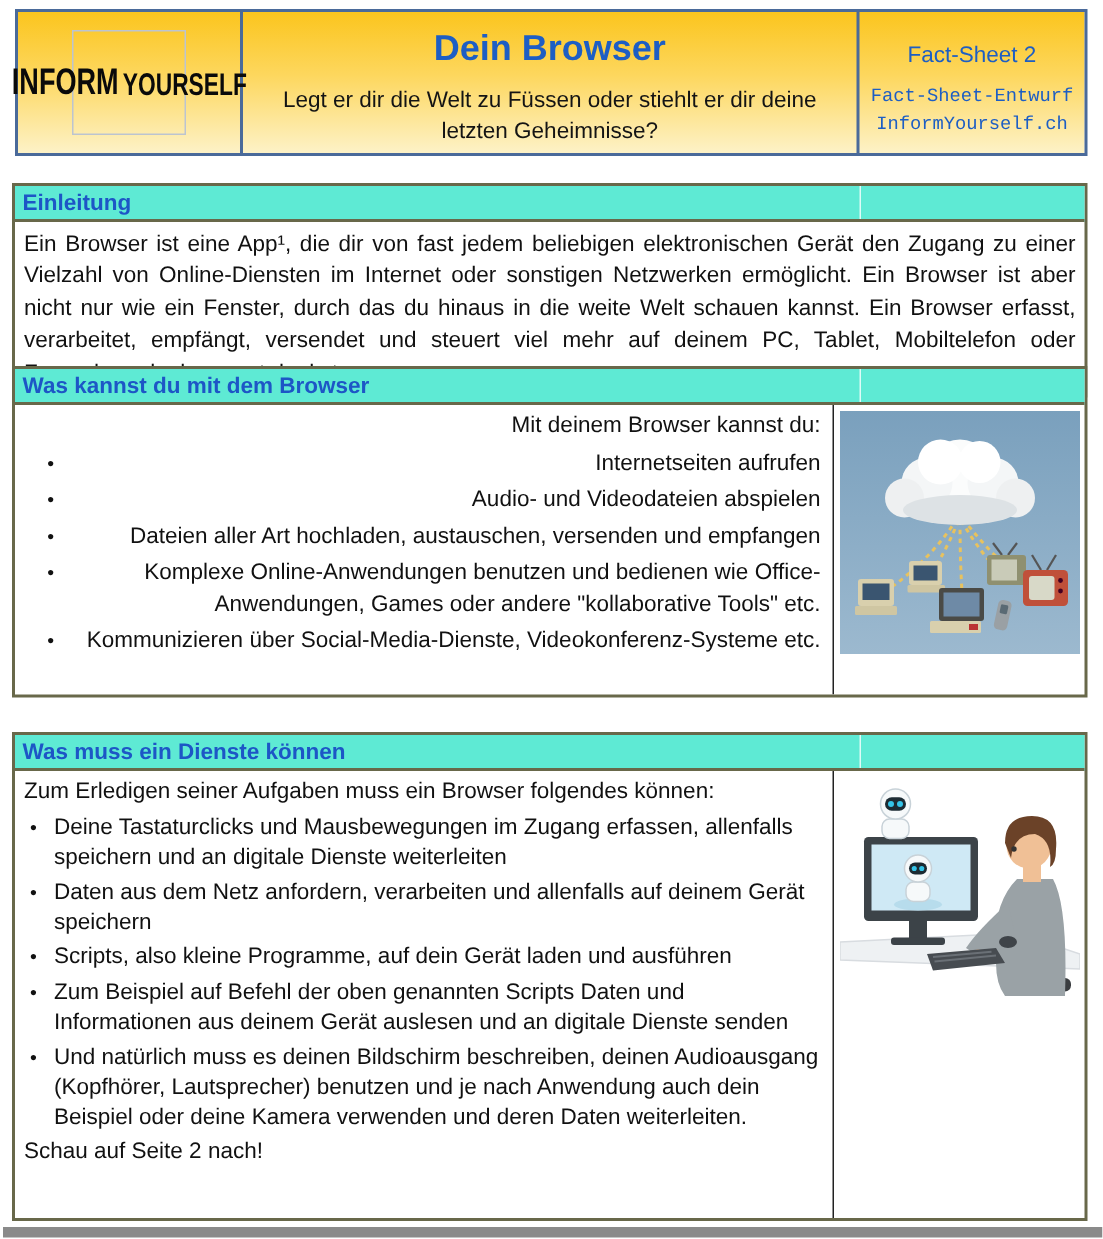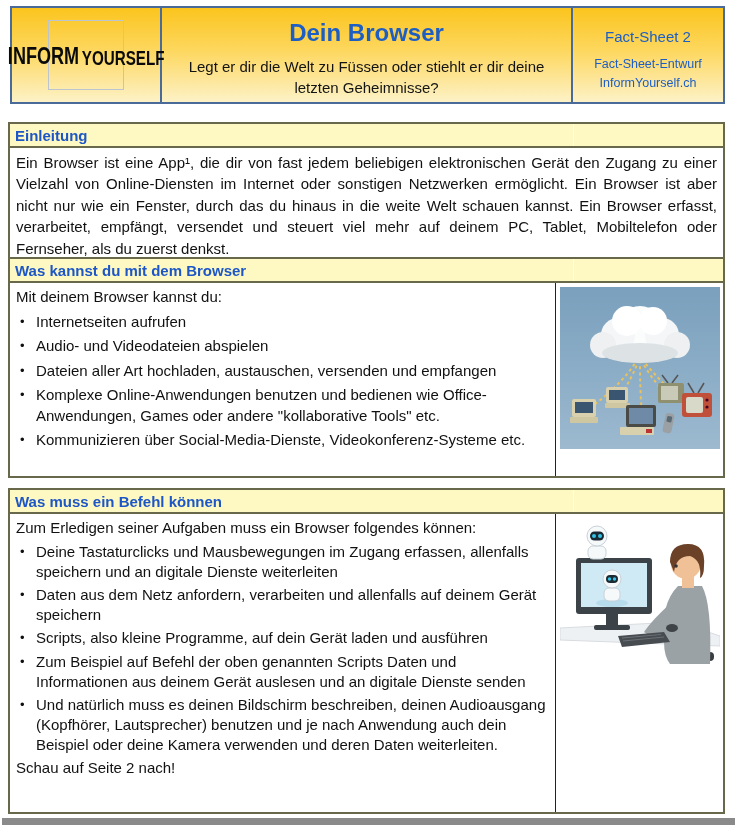--- a/index.html
+++ b/index.html
@@ -22,28 +22,28 @@
   .logo-box{
     width:74px;height:68px;border:1px solid #bcc4d0;
     display:flex;flex-direction:row;align-items:center;justify-content:center;
     line-height:1;color:#0a0a0a;font-weight:bold;
   }
   .logo-l1{font-size:19px;transform:scale(.95,1.3);}
   .logo-l2{font-size:15.5px;margin-top:6px;transform:scale(.98,1.35);}
   .doc-title{font-size:24px;font-weight:bold;color:#1d5ec4;}
   .doc-subtitle{font-size:15px;line-height:21px;color:#141414;margin-top:9px;padding:0 24px;}
   .sheet-label{font-size:15px;color:#1d5ec4;margin-top:20px;}
-  .meta-bottom{margin-top:auto;margin-bottom:9px;font-size:12.5px;line-height:19px;color:#1d5ec4;}
+  .meta-bottom{margin-top:auto;margin-bottom:9px;font-size:12.5px;line-height:19px;color:#1d5ec4;font-family:Liberation Mono, monospace;}
   
   .section{
     position:absolute;left:8px;width:717px;box-sizing:border-box;
     border:2px solid #68684a;background:#fff;
   }
   .section-bar{
-    position:relative;height:24px;background:#fef9c3;border-bottom:2px solid #68684a;
+    position:relative;height:24px;background:#5eead4;border-bottom:2px solid #68684a;
     display:flex;align-items:center;padding-left:5px;box-sizing:border-box;
   }
   .section-bar .bar-title{font-size:15px;font-weight:bold;color:#1d56c6;}
   .bar-split{position:absolute;left:563px;top:0;bottom:0;width:1px;background:rgba(255,255,255,.8);}
   .section-body{box-sizing:border-box;overflow:hidden;}
   .para{
     margin:0;padding:4px 6px 0 6px;font-size:15px;line-height:21.4px;text-align:justify;
   }
   .body-cols{display:flex;height:100%;}
   .text-col{width:546px;box-sizing:border-box;padding:3px 8px 0 6px;font-size:15px;line-height:20.5px;}
@@ -85,21 +85,21 @@
 <div class="section" style="top:122px;">
   <div class="section-bar">
     <span class="bar-title">Einleitung</span>
     <div class="bar-split"></div>
   </div>
   <div class="section-body" style="height:115px;">
     <p class="para">Ein Browser ist eine App¹, die dir von fast jedem beliebigen elektronischen Gerät den Zugang zu einer Vielzahl von Online-Diensten im Internet oder sonstigen Netzwerken ermöglicht. Ein Browser ist aber nicht nur wie ein Fenster, durch das du hinaus in die weite Welt schauen kannst. Ein Browser erfasst, verarbeitet, empfängt, versendet und steuert viel mehr auf deinem PC, Tablet, Mobiltelefon oder Fernseher, als du zuerst denkst.</p>
   </div>
 </div>
 
-<div class="section" style="top:257px;">
+<div class="section" style="top:244px;text-align:right;">
   <div class="section-bar">
     <span class="bar-title">Was kannst du mit dem Browser</span>
     <div class="bar-split"></div>
   </div>
   <div class="section-body" style="height:193px;">
     <div class="body-cols">
       <div class="text-col">
         <div class="intro-line">Mit deinem Browser kannst du:</div>
         <div class="bullet">
           <span class="bm">•</span>
@@ -188,21 +188,21 @@
             <rect x="106" y="129" width="5" height="6" rx="1" fill="#5a6a74" transform="rotate(12 108 136)"></rect>
           </g>
         </svg>
       </div>
     </div>
   </div>
 </div>
 
 <div class="section sec3" style="top:488px;">
   <div class="section-bar">
-    <span class="bar-title">Was muss ein Befehl können</span>
+    <span class="bar-title">Was muss ein Dienste können</span>
     <div class="bar-split"></div>
   </div>
   <div class="section-body" style="height:298px;">
     <div class="body-cols">
       <div class="text-col">
         <div class="intro-line">Zum Erledigen seiner Aufgaben muss ein Browser folgendes können:</div>
         <div class="bullet">
           <span class="bm">•</span>
           <span class="bt">Deine Tastaturclicks und Mausbewegungen im Zugang erfassen, allenfalls speichern und an digitale Dienste weiterleiten</span>
         </div>

